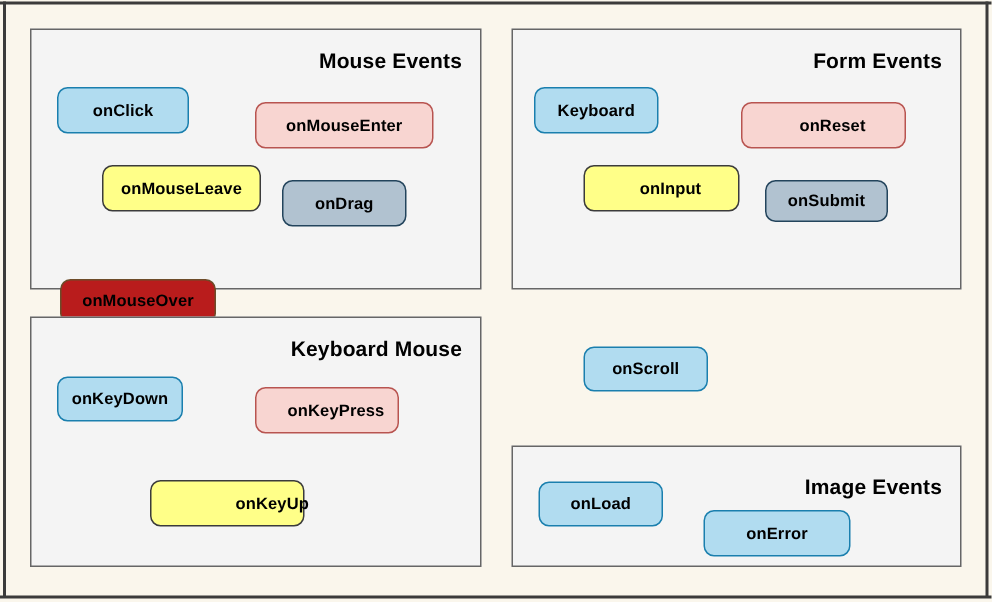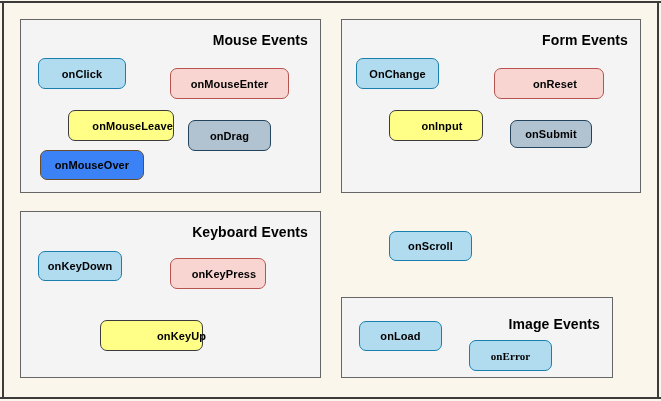--- a/index.html
+++ b/index.html
@@ -55,81 +55,81 @@
     justify-content: center;
     font-size: 11px;
     font-weight: bold;
     color: #000000;
     white-space: nowrap;
     letter-spacing: 0.1px;
   }
   .c-blue   { background: #b1dcf0; border-color: #1a7fae; }
   .c-red    { background: #f8d5d1; border-color: #b85450; }
   .c-yellow { background: #ffff88; border-color: #3b3b3b; }
-  .c-orange { background: #3b82f6; border-color: #6d4c29; }
+  .c-orange { background: #b91c1c; border-color: #6d4c29; margin-top: 36px; }
   .c-gray   { background: #b1c2d0; border-color: #23445c; }
 </style>
 </head>
 <body>
 
 <div id="canvas">
   <div class="frame-line frame-top"></div>
   <div class="frame-line frame-bottom"></div>
   <div class="frame-line frame-left"></div>
   <div class="frame-line frame-right"></div>
 <div class="panel" style="left: 20px; top: 19px; width: 301px; height: 174px;">
       <div class="panel-title" style="top: 12px;">Mouse Events</div>
     </div>
     <div class="node c-blue" style="left: 38px; top: 58px; width: 88px; height: 31px;">
       <span>onClick</span>
     </div>
     <div class="node c-red" style="left: 170px; top: 68px; width: 119px; height: 31px;">
       <span>onMouseEnter</span>
     </div>
-    <div class="node c-yellow" style="left: 68px; top: 110px; width: 106px; height: 31px; justify-content: flex-end;">
+    <div class="node c-yellow" style="left: 68px; top: 110px; width: 106px; height: 31px;">
       <span>onMouseLeave</span>
     </div>
     <div class="node c-gray" style="left: 188px; top: 120px; width: 83px; height: 31px;">
       <span>onDrag</span>
     </div>
     <div class="node c-orange" style="left: 40px; top: 150px; width: 104px; height: 30px;">
       <span>onMouseOver</span>
     </div>
     <div class="panel" style="left: 341px; top: 19px; width: 300px; height: 174px;">
       <div class="panel-title" style="top: 12px;">Form Events</div>
     </div>
     <div class="node c-blue" style="left: 356px; top: 58px; width: 83px; height: 31px;">
-      <span>OnChange</span>
+      <span>Keyboard</span>
     </div>
     <div class="node c-red" style="left: 494px; top: 68px; width: 110px; height: 31px; text-align: center;">
       <span style="margin-left: 12px;">onReset</span>
     </div>
-    <div class="node c-yellow" style="left: 389px; top: 110px; width: 94px; height: 31px;">
+    <div class="node c-yellow" style="left: 389px; top: 110px; width: 104px; height: 31px;">
       <span style="margin-left: 12px;">onInput</span>
     </div>
     <div class="node c-gray" style="left: 510px; top: 120px; width: 82px; height: 28px;">
       <span>onSubmit</span>
     </div>
     <div class="panel" style="left: 20px; top: 211px; width: 301px; height: 167px;">
-      <div class="panel-title" style="top: 12px;">Keyboard Events</div>
+      <div class="panel-title" style="top: 12px;">Keyboard Mouse</div>
     </div>
     <div class="node c-blue" style="left: 38px; top: 251px; width: 84px; height: 30px;">
       <span>onKeyDown</span>
     </div>
     <div class="node c-red" style="left: 170px; top: 258px; width: 96px; height: 31px;">
       <span style="margin-left: 12px;">onKeyPress</span>
     </div>
     <div class="node c-yellow" style="left: 100px; top: 320px; width: 103px; height: 31px; padding-left: 48px;">
       <span style="margin-left: 12px;">onKeyUp</span>
     </div>
     <div class="node c-blue" style="left: 389px; top: 231px; width: 83px; height: 30px;">
       <span>onScroll</span>
     </div>
-    <div class="panel" style="left: 341px; top: 297px; width: 272px; height: 81px;">
+    <div class="panel" style="left: 341px; top: 297px; width: 300px; height: 81px;">
       <div class="panel-title" style="top: 18px;">Image Events</div>
     </div>
     <div class="node c-blue" style="left: 359px; top: 321px; width: 83px; height: 30px;">
       <span>onLoad</span>
     </div>
-    <div class="node c-blue" style="left: 469px; top: 340px; width: 83px; height: 31px; font-family: Liberation Serif, serif;">
+    <div class="node c-blue" style="left: 469px; top: 340px; width: 98px; height: 31px;">
       <span>onError</span>
     </div>
   </div>
 
 </body></html>

